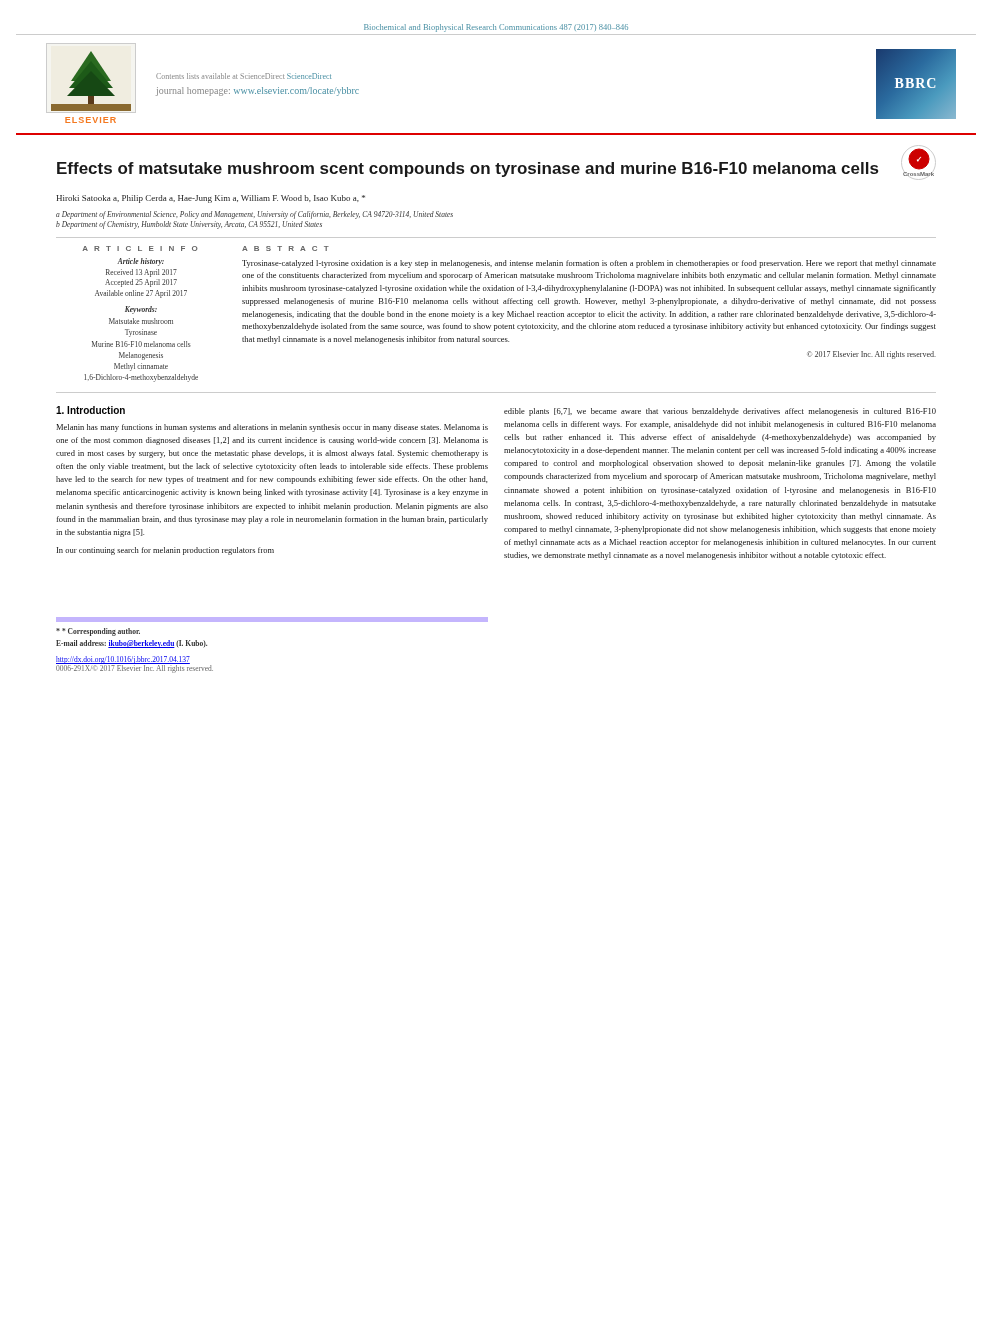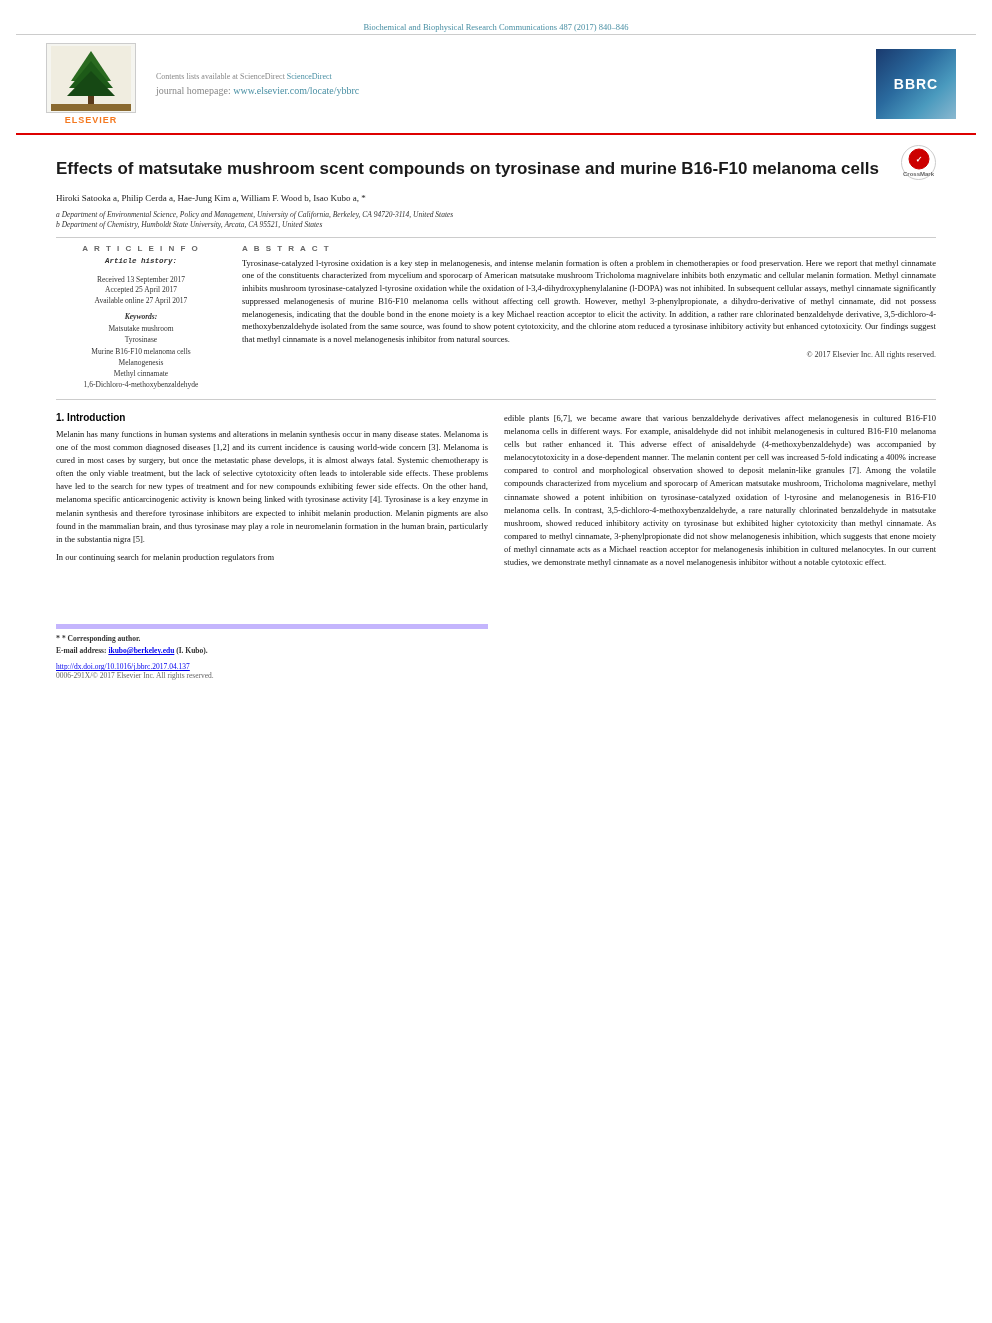--- a/index.html
+++ b/index.html
@@ -109,21 +109,21 @@
     .bbrc-logo {
       width: 86px;
       height: 70px;
       background: linear-gradient(135deg, #1a3a6e 0%, #2a6a9e 40%, #4a9abe 70%, #8ab8d0 100%);
       display: flex;
       align-items: center;
       justify-content: center;
       font-size: 14px;
       font-weight: bold;
       color: #fff;
-      font-family: Liberation Sans, sans-serif;
+      font-family: Liberation Serif, serif;
       letter-spacing: 1px;
     }
 
     
     .article-content {
       padding: 10px 40px 10px 40px;
     }
 
     .article-title-section {
       display: flex;
@@ -207,23 +207,22 @@
     }
 
     .article-history {
       margin-bottom: 6px;
     }
 
     .history-label {
       font-size: 7.5px;
       font-style: italic;
       color: #333;
-      margin-bottom: 10px;
-      font-weight: bold;
-      font-family: Liberation Mono, monospace;
+      margin-bottom: 2px;
+      font-weight: bold;
     }
 
     .history-item {
       font-size: 7.5px;
       color: #c00;
       line-height: 1.4;
     }
     .history-item span { color: #333; font-size: 7.5px; }
 
     .keywords-section { margin-top: 6px; }
@@ -368,21 +367,21 @@
 
     <hr class="divider-line">
 
     <div class="article-body">
 
       <div class="article-info-col">
         <div class="section-label">A R T I C L E   I N F O</div>
         <div class="article-history">
           <div class="history-label">Article history:</div>
           <div class="history-item">
-            <span>Received 13 September 2017</span>
+            <span>Received 13 April 2017</span>
           </div>
           <div class="history-item">
             <span>Accepted 25 April 2017</span>
           </div>
           <div class="history-item">
             <span>Available online 27 April 2017</span>
           </div>
         </div>
 
         <div class="keywords-section">

